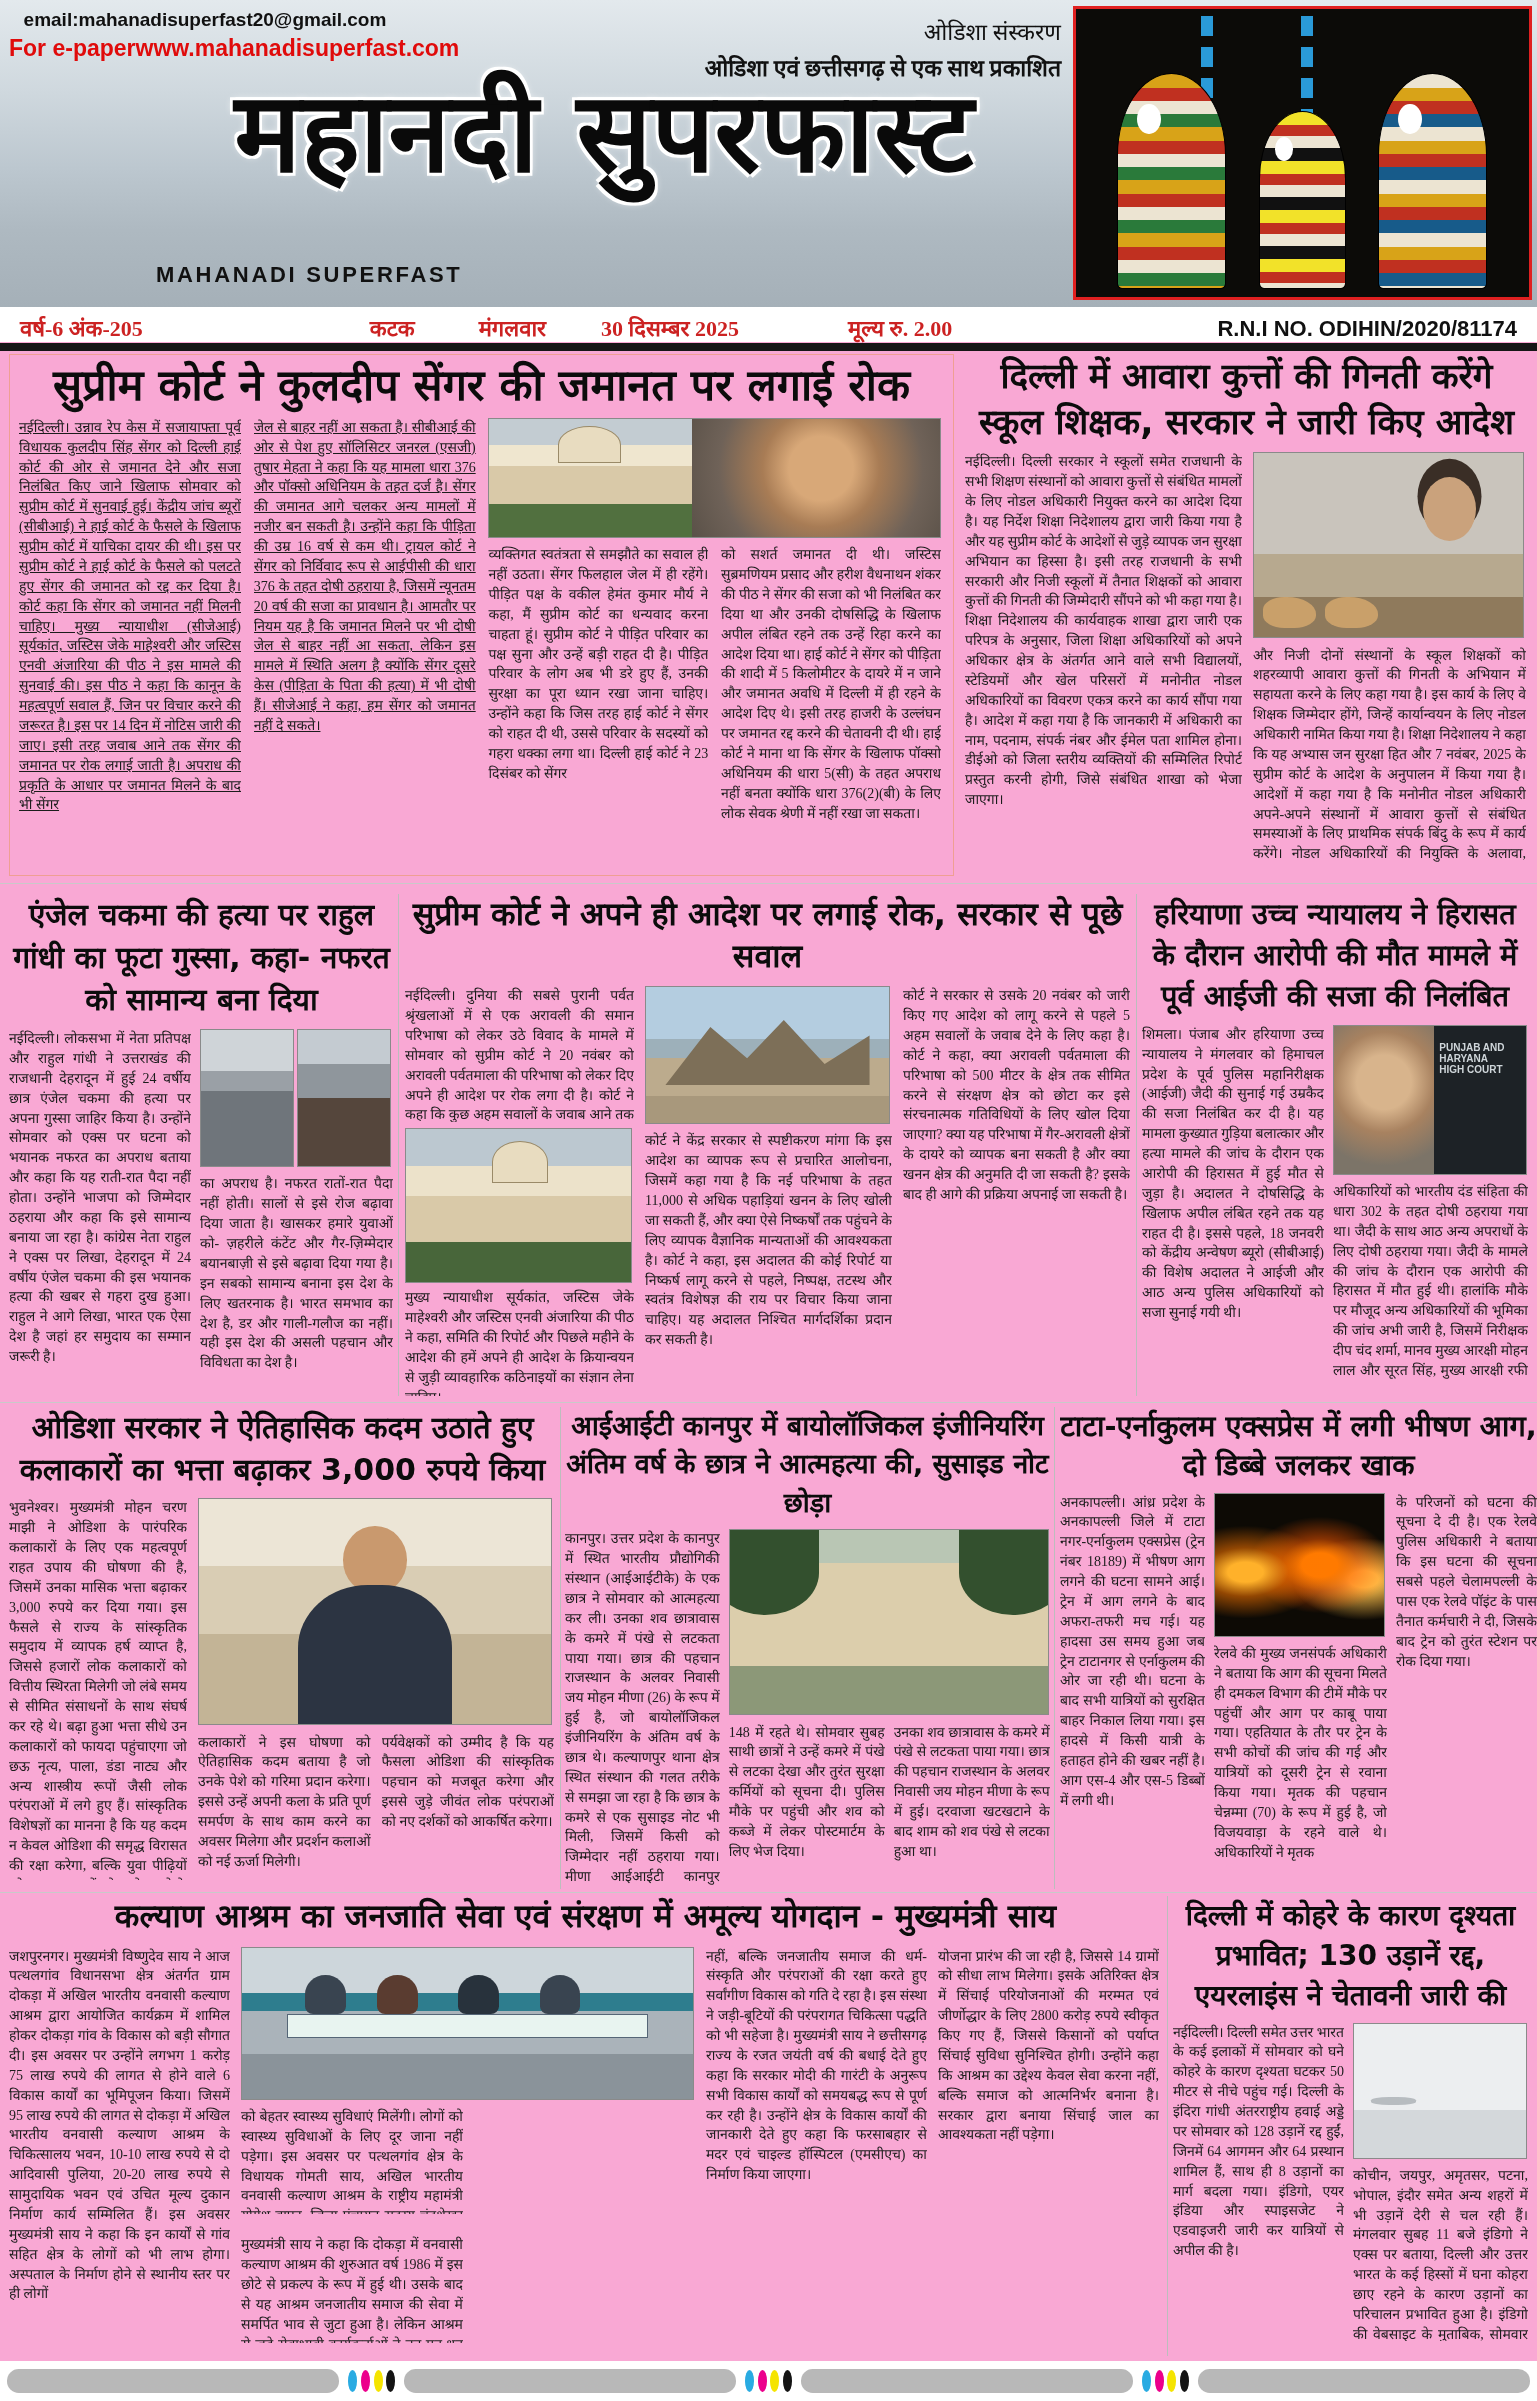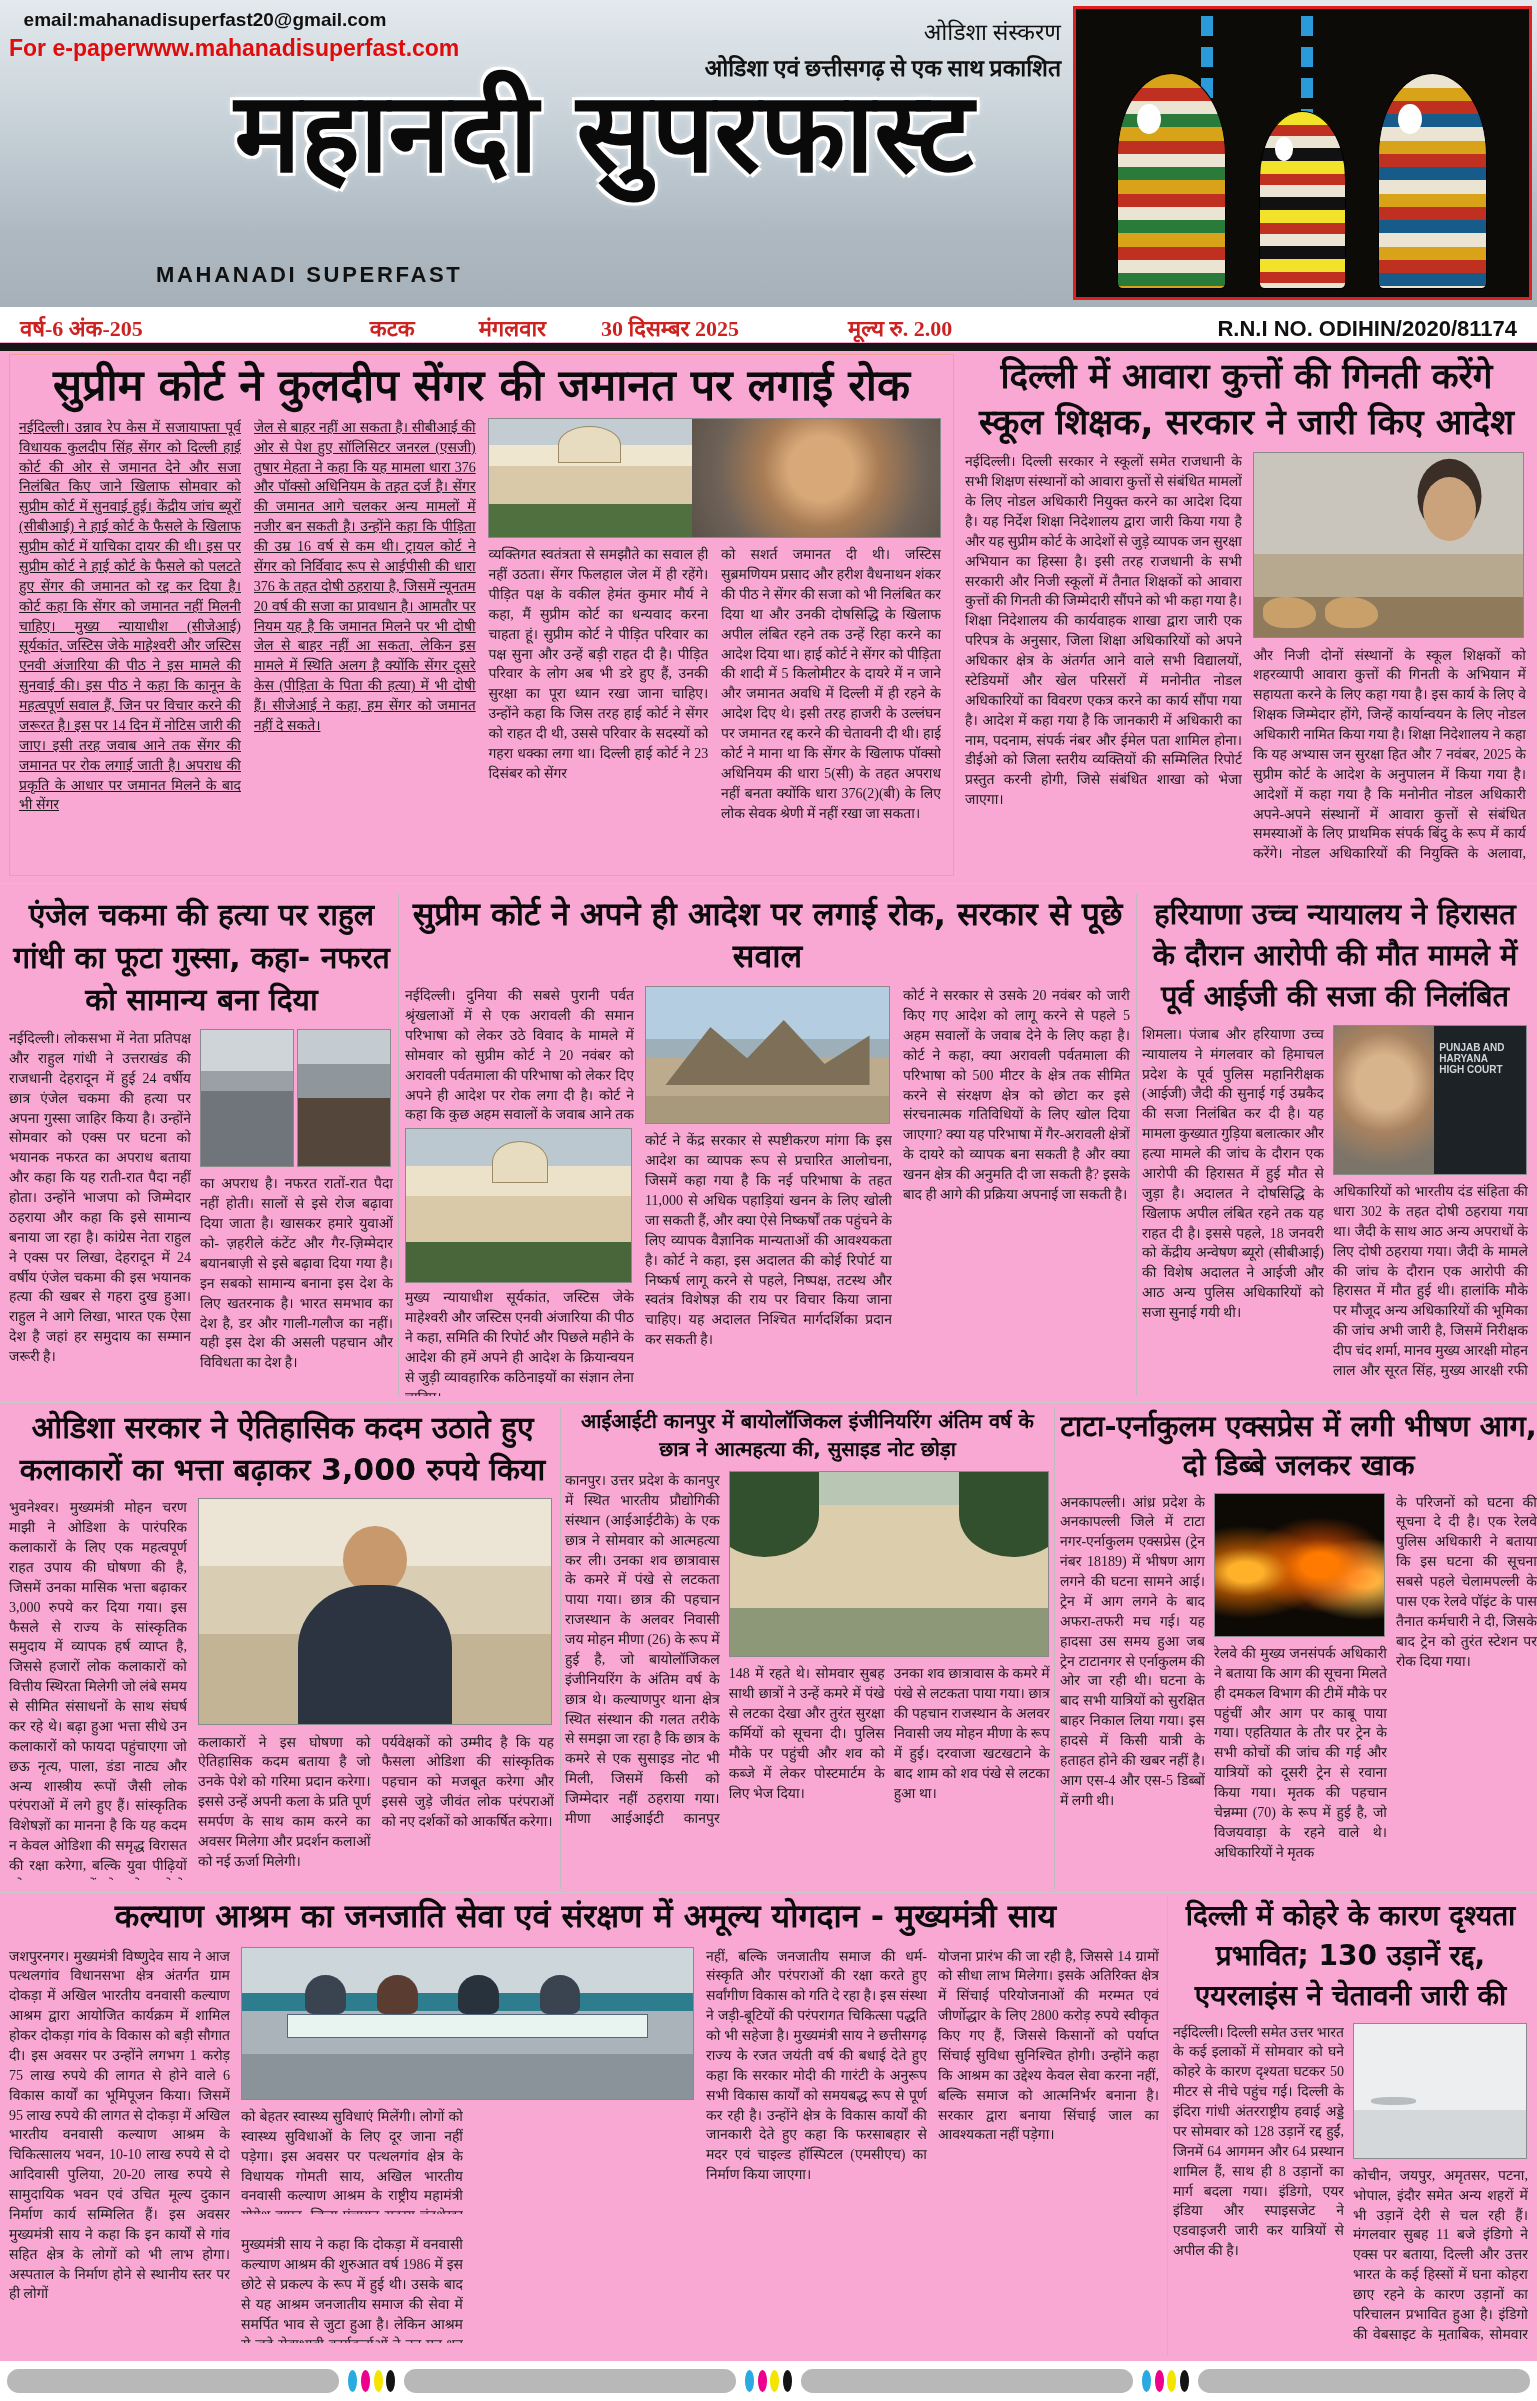--- a/index.html
+++ b/index.html
@@ -112,21 +112,21 @@
   .art-c1 { width:178px; height:382px; }
   .art-right { width:356px; }
   .ph-minister { width:354px; height:227px; background:linear-gradient(180deg,#ece5d6 0 30%,#d9cdb4 30% 60%,#c3b496 60%); }
   .ph-minister .suit { position:absolute; left:28%; bottom:0; width:44%; height:62%; border-radius:45% 45% 0 0; background:#2c3442; }
   .ph-minister .head { position:absolute; left:41%; top:12%; width:18%; height:30%; border-radius:50%; background:#c9996e; }
   .art-right .body-flex2 { display:flex; gap:11px; margin-top:7.3px; height:138px; }
   .art-rc { width:173px; height:138px; }
 
   
   .a-iit { left:565px; top:1407px; width:485px; height:482px; }
-  .a-iit .hl { font-size:20px; line-height:1.42; }
+  .a-iit .hl { font-size:27px; line-height:1.42; }
   .a-iit .body-flex { gap:9px; margin-top:7.3px; height:356px; }
   .iit-c1 { width:155px; height:356px; }
   .iit-right { width:322px; }
   .ph-campus { width:320px; height:186px; background:linear-gradient(180deg,#b9c6b4 0 18%,#dcceac 18% 74%,#8c9878 74%); }
   .ph-campus .tree1,.ph-campus .tree2 { position:absolute; top:0; width:34%; height:46%; border-radius:0 0 50% 50%; background:#33502e; }
   .ph-campus .tree1{ left:-6%; } .ph-campus .tree2{ right:-6%; }
   .iit-right .body-flex2 { display:flex; gap:9px; margin-top:7.3px; height:155px; }
   .iit-rc { width:156px; height:155px; }
 
   

